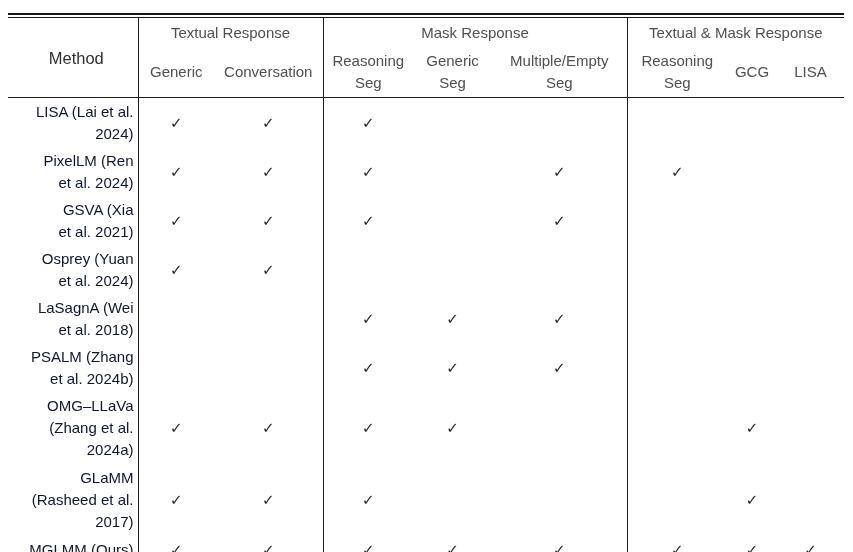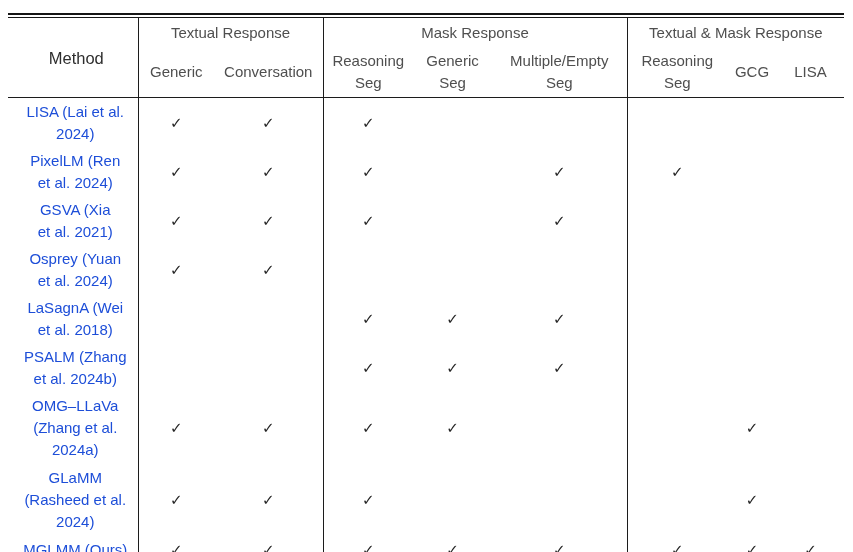--- a/index.html
+++ b/index.html
@@ -44,25 +44,25 @@
     font-family: Liberation Sans, sans-serif;
     font-size: 16.5px;
     color: #2e2e2e;
     text-align: center;
     padding-left: 9px;
   }
   .group-row th { height: 27px; line-height: 26px; }
   .sub-row th   { height: 48px; white-space: pre-line; }
 
   td.method {
-    text-align: center;
+    text-align: right;
     padding-left: 9px;
     padding-right: 4px;
     white-space: pre-line;
-    color: #1d4ed8;
+    color: #0f172a;
   }
   td.check {
     font-family: "DejaVu Sans", sans-serif;
     color: #262626;
     font-size: 15px;
   }
   tbody tr.h2 td { height: 47px; }
   tbody tr.h3 td { height: 70px; }
   tbody tr.h1 td { height: 25px; }
 </style>
@@ -190,21 +190,21 @@
     <td class="check">✓</td>
     <td class="check">✓</td>
     <td class="check vline"></td>
     <td class="check"></td>
     <td class="check">✓</td>
     <td class="check"></td>
   </tr>
         <tr class="h3">
     <td class="method vline">GLaMM
 (Rasheed et al.
-2024)</td>
+2017)</td>
     <td class="check">✓</td>
     <td class="check vline">✓</td>
     <td class="check">✓</td>
     <td class="check"></td>
     <td class="check vline"></td>
     <td class="check"></td>
     <td class="check">✓</td>
     <td class="check"></td>
   </tr>
         <tr class="h1">

